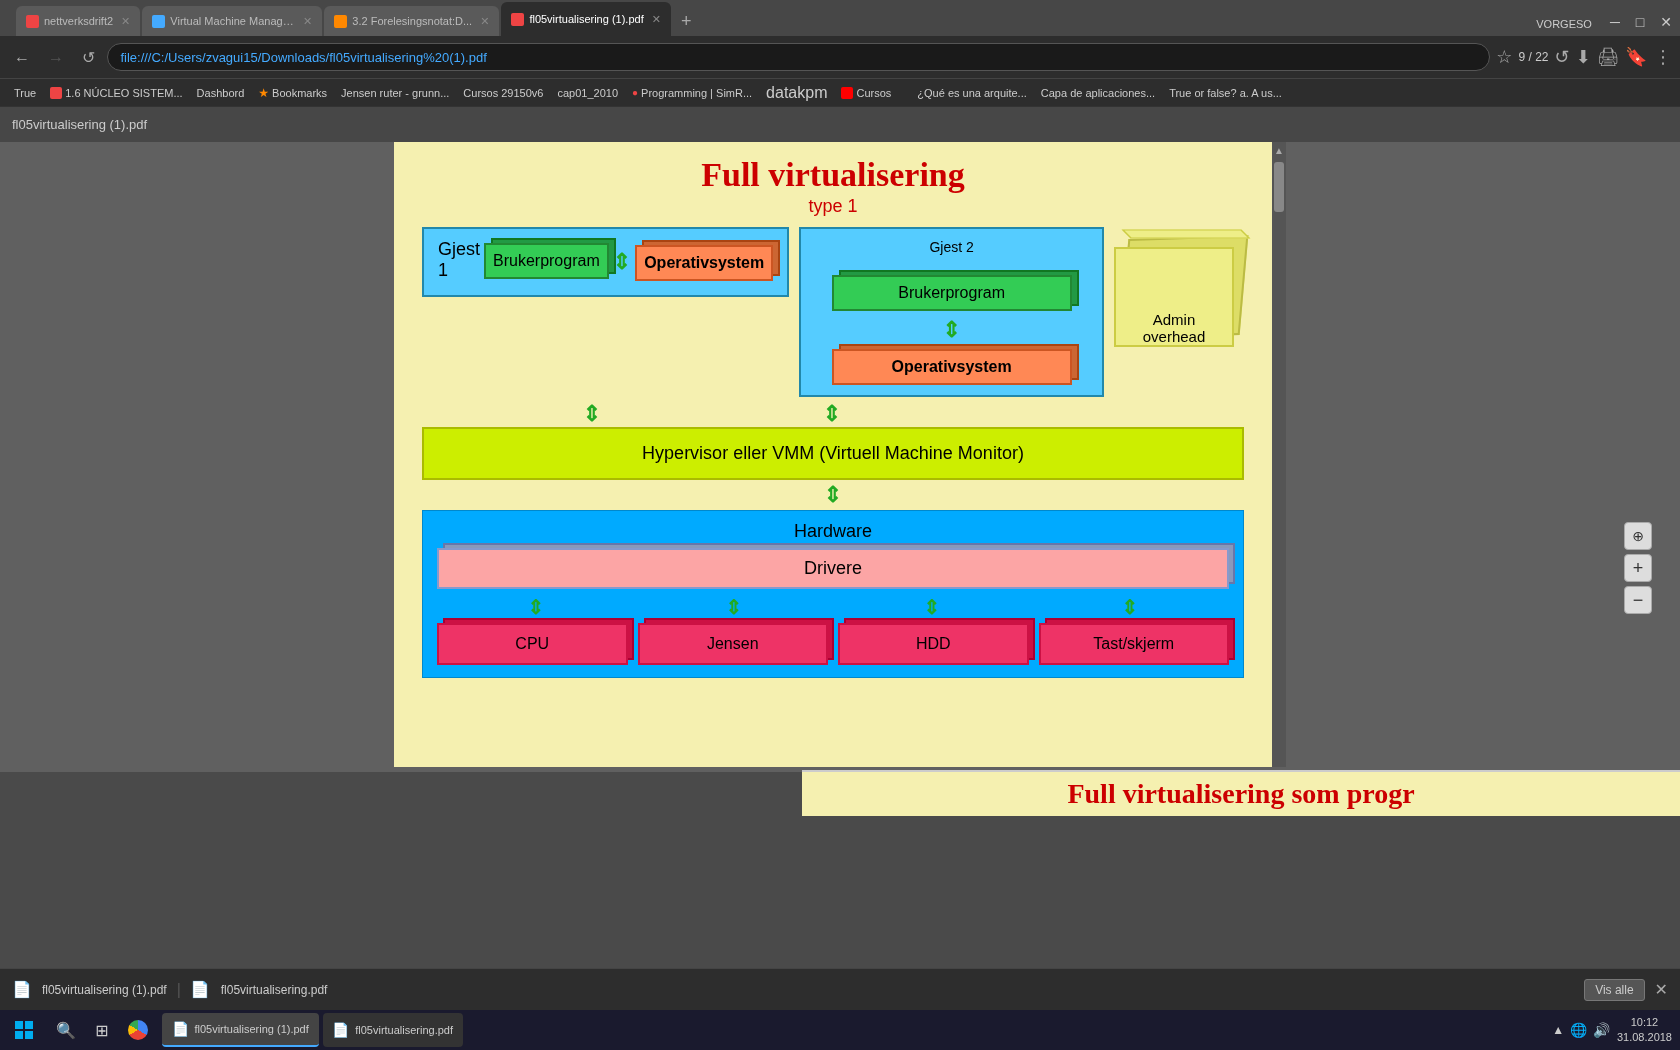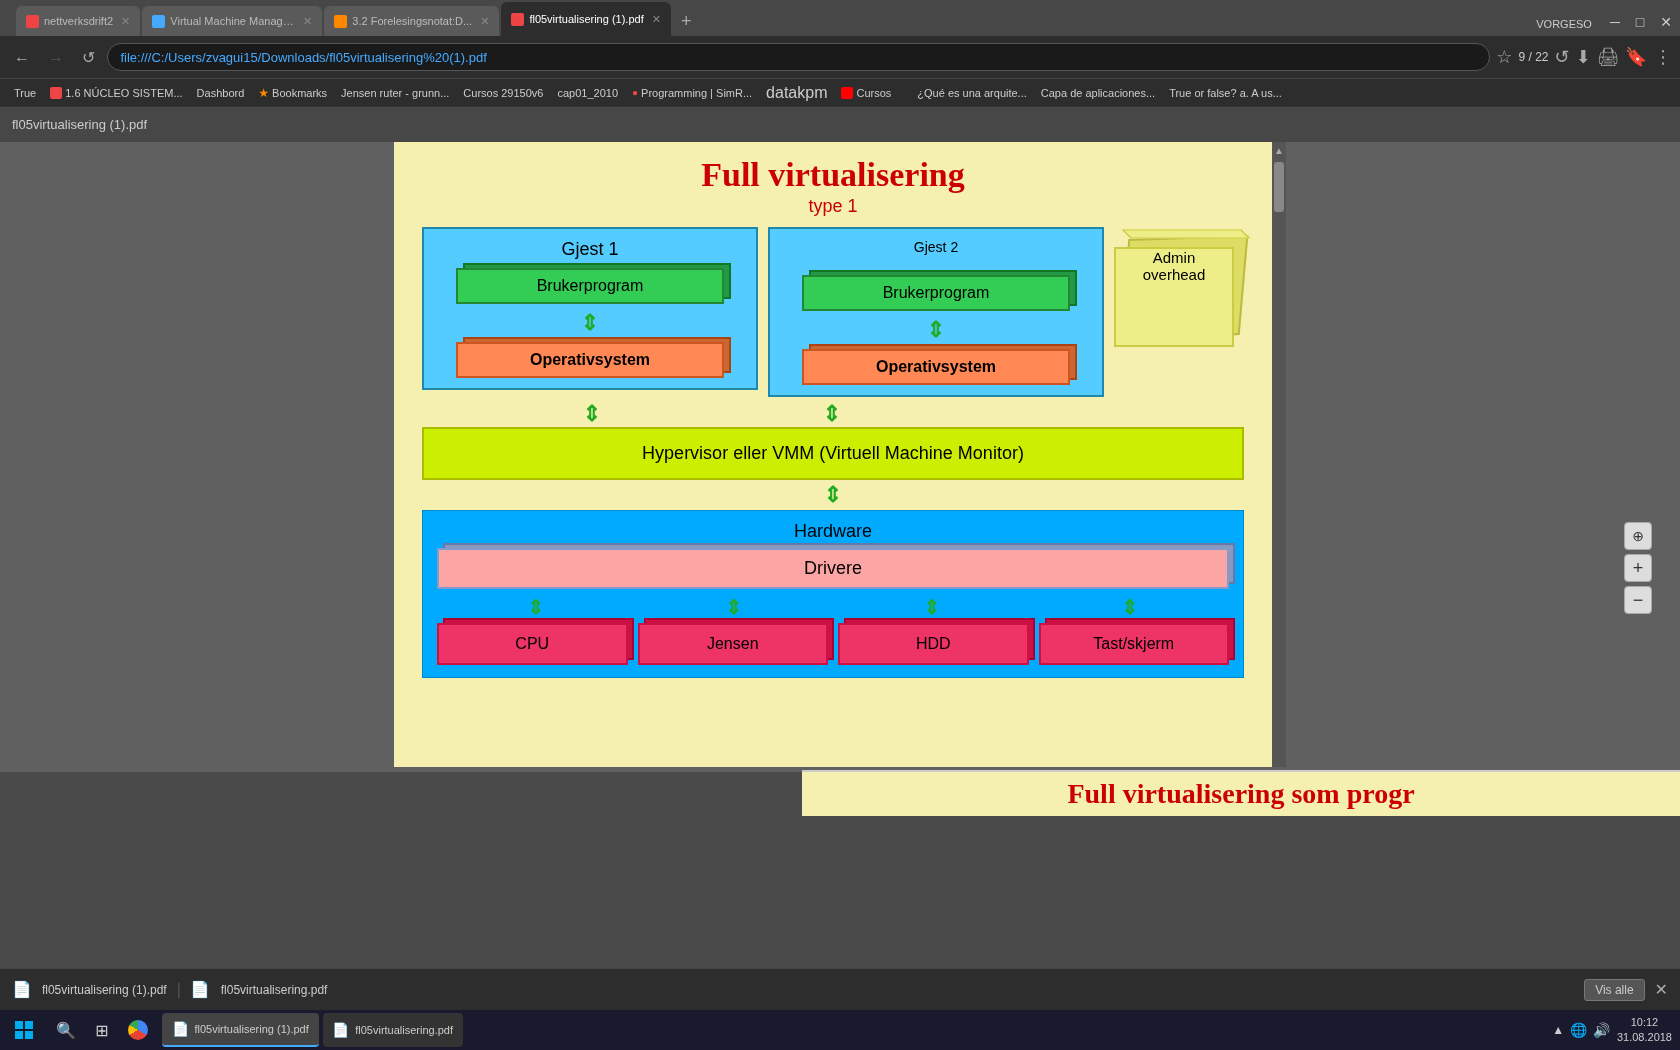--- a/index.html
+++ b/index.html
@@ -89,21 +89,21 @@
 
   <div style="display:flex;align-items:flex-start;justify-content:center;background:#606060;height:630px;overflow:hidden;position:relative;">
 
     <div style="background:#f5f0b0;width:878px;height:625px;padding:14px 28px 8px 28px;overflow:hidden;position:relative;">
 
       <div style="text-align:center;font-size:34px;font-weight:bold;color:#cc0000;font-family:Georgia,serif;margin-bottom:2px;">Full virtualisering</div>
       <div style="text-align:center;font-size:18px;color:#cc0000;margin-bottom:10px;">type 1</div>
 
       <div style="display:flex;align-items:flex-start;gap:10px;margin-bottom:0;">
 
-        <div style="background:#55ccff;border:2px solid #2288aa;flex:1;padding:10px 14px;display:flex;flex-direction:column;align-items:center;gap:4px;">
+        <div style="background:#55ccff;border:2px solid #2288aa;flex:1;padding:10px 14px;display:flex;flex-direction:row;align-items:center;gap:4px;">
           <span style="font-size:18px;color:#000;margin-bottom:4px;">Gjest 1</span>
 
           <div style="position:relative;width:88%;margin-bottom:2px;">
             <div style="background:#33cc55;border:2px solid #228833;padding:7px;text-align:center;font-size:16px;color:#000;position:relative;z-index:1;">Brukerprogram</div>
             <div style="position:absolute;top:-5px;right:-7px;width:100%;height:100%;background:#229944;border:2px solid #117722;z-index:0;"></div>
           </div>
 
           <span style="font-size:22px;color:#22aa22;font-weight:bold;line-height:1.2;">⇕</span>
 
           <div style="position:relative;width:88%;margin-top:2px;">
@@ -124,21 +124,21 @@
             <div style="position:absolute;top:-5px;right:-7px;width:100%;height:100%;background:#cc6633;border:2px solid #aa4411;z-index:0;"></div>
           </div>
         </div>
 
         <div style="position:relative;width:130px;height:120px;margin-top:10px;">
 
           <div style="position:absolute;top:0;right:0;width:120px;height:100px;background:#dddd66;border:2px solid #bbbb44;transform:skew(-5deg,-2deg);"></div>
 
           <div style="position:absolute;top:-12px;left:12px;width:120px;height:18px;background:#eeee88;border:2px solid #cccc44;transform:skewX(45deg) scaleY(0.5);"></div>
 
-          <div style="position:absolute;top:10px;left:0;width:120px;height:100px;background:#eeee88;border:2px solid #cccc44;display:flex;align-items:center;justify-content:flex-start;flex-direction:column;">
+          <div style="position:absolute;top:10px;left:0;width:120px;height:100px;background:#eeee88;border:2px solid #cccc44;display:flex;align-items:center;justify-content:flex-end;flex-direction:column;">
             <span style="font-size:15px;color:#000;">Admin</span>
             <span style="font-size:15px;color:#000;">overhead</span>
           </div>
         </div>
       </div>
 
       <div style="display:flex;justify-content:space-around;padding:0 50px;margin:4px 0 0 0;width:580px;">
         <span style="font-size:22px;color:#22aa22;font-weight:bold;">⇕</span>
         <span style="font-size:22px;color:#22aa22;font-weight:bold;">⇕</span>
       </div>

